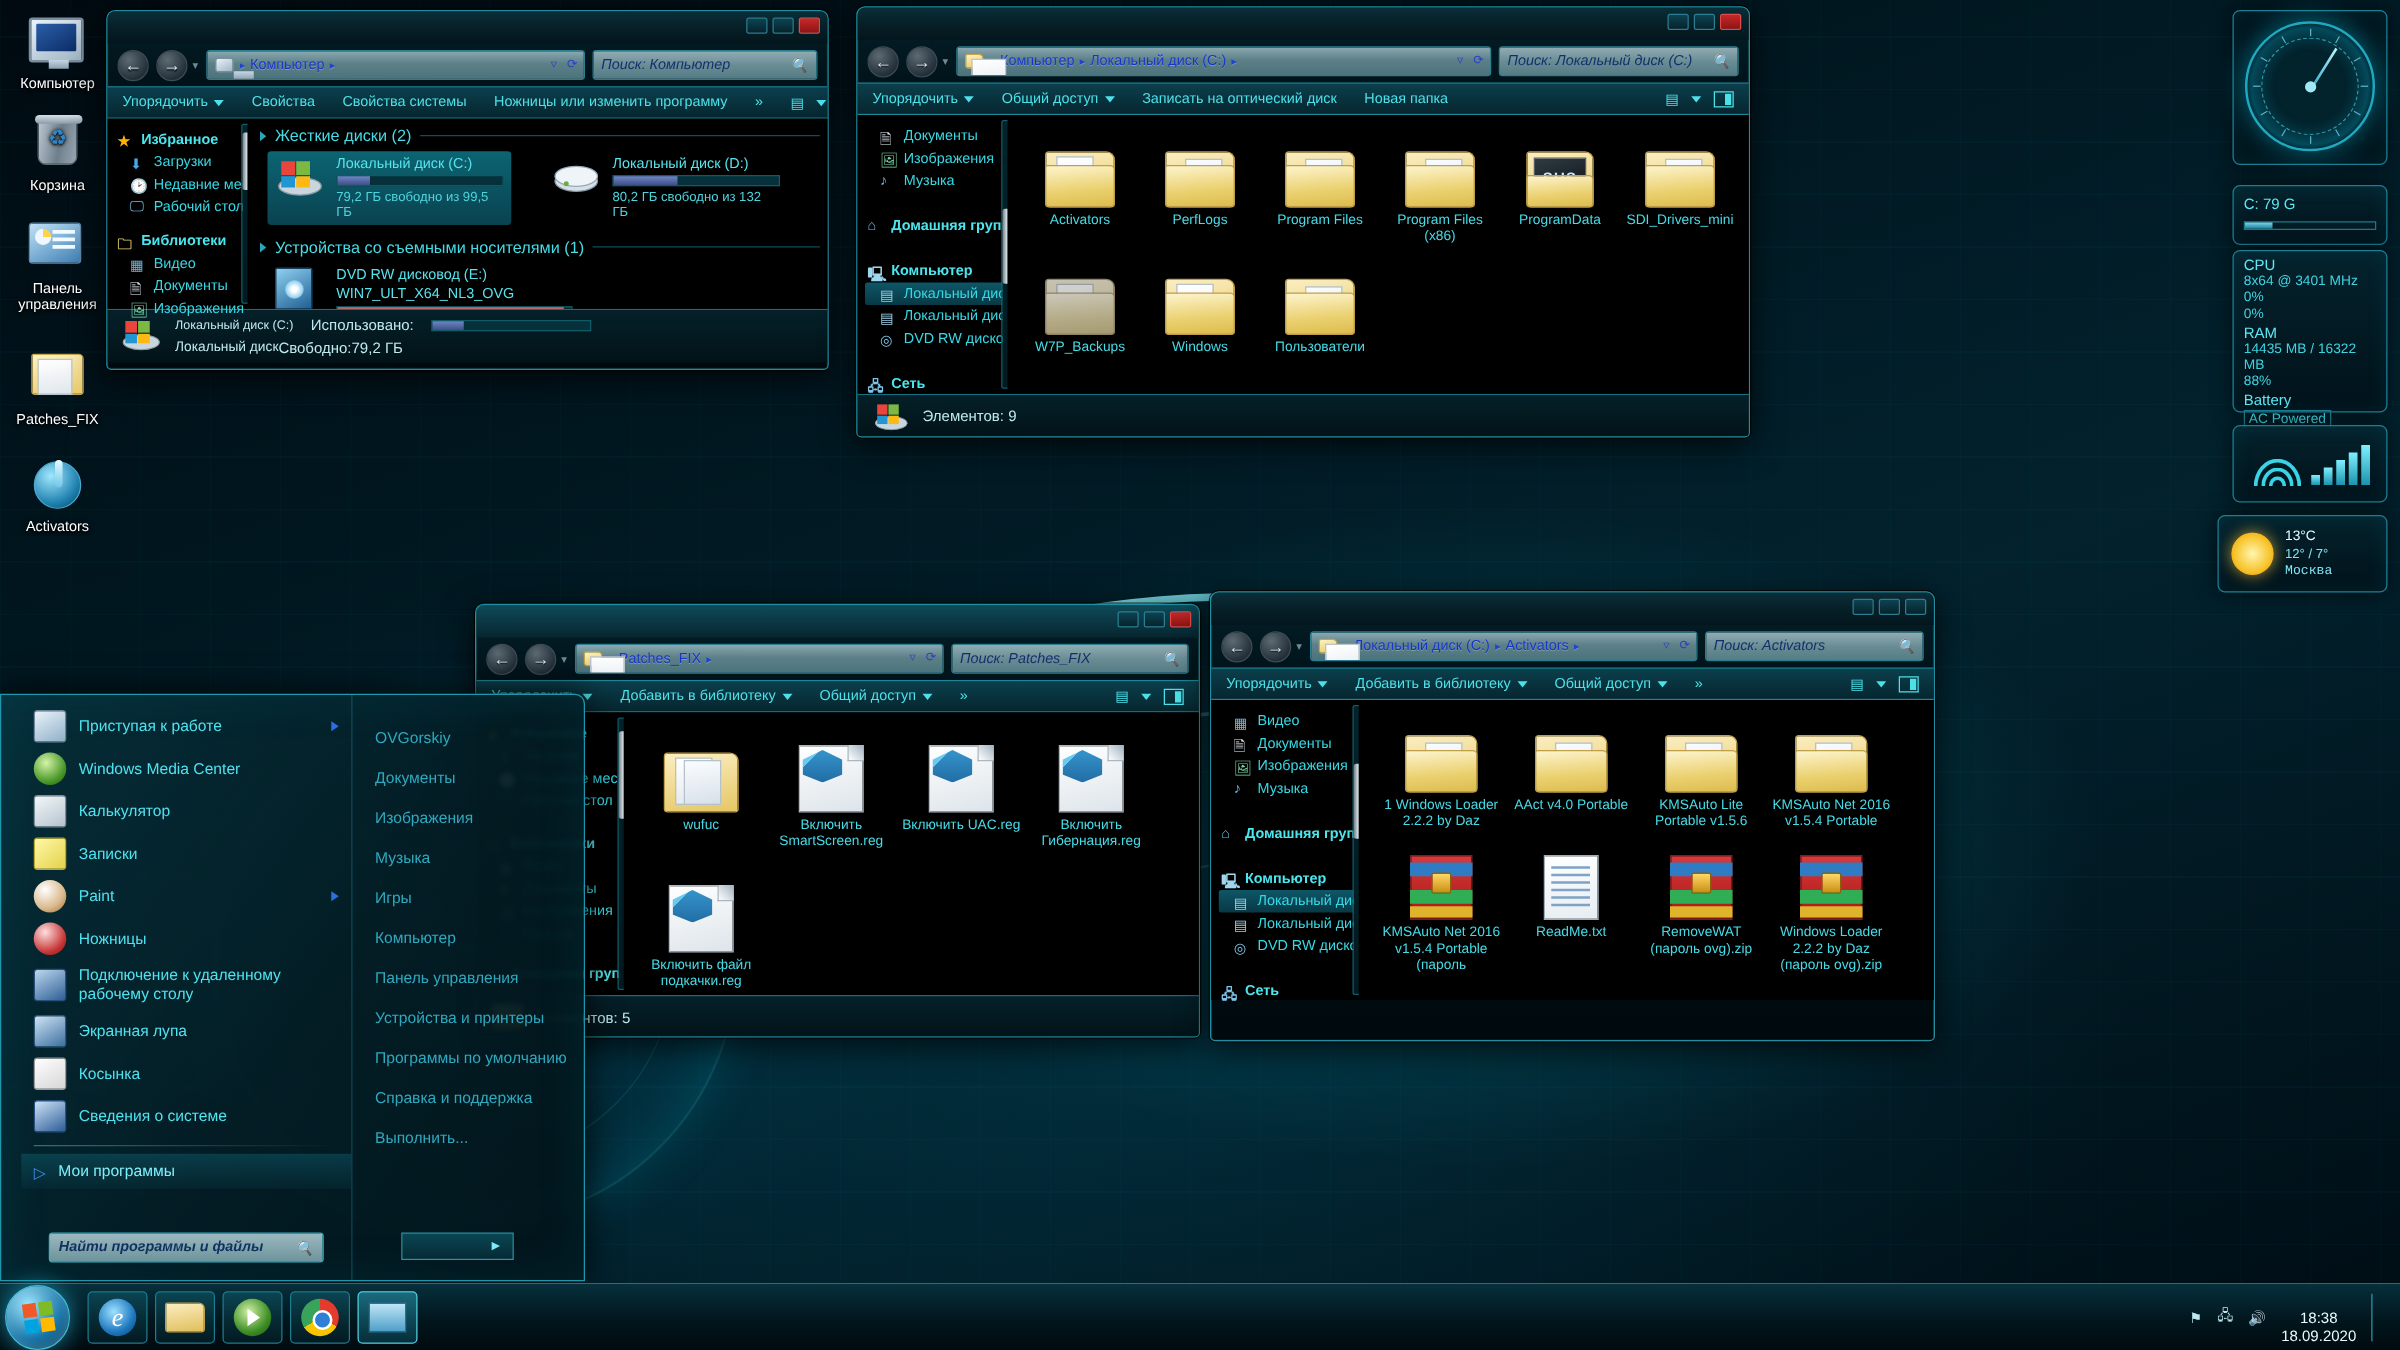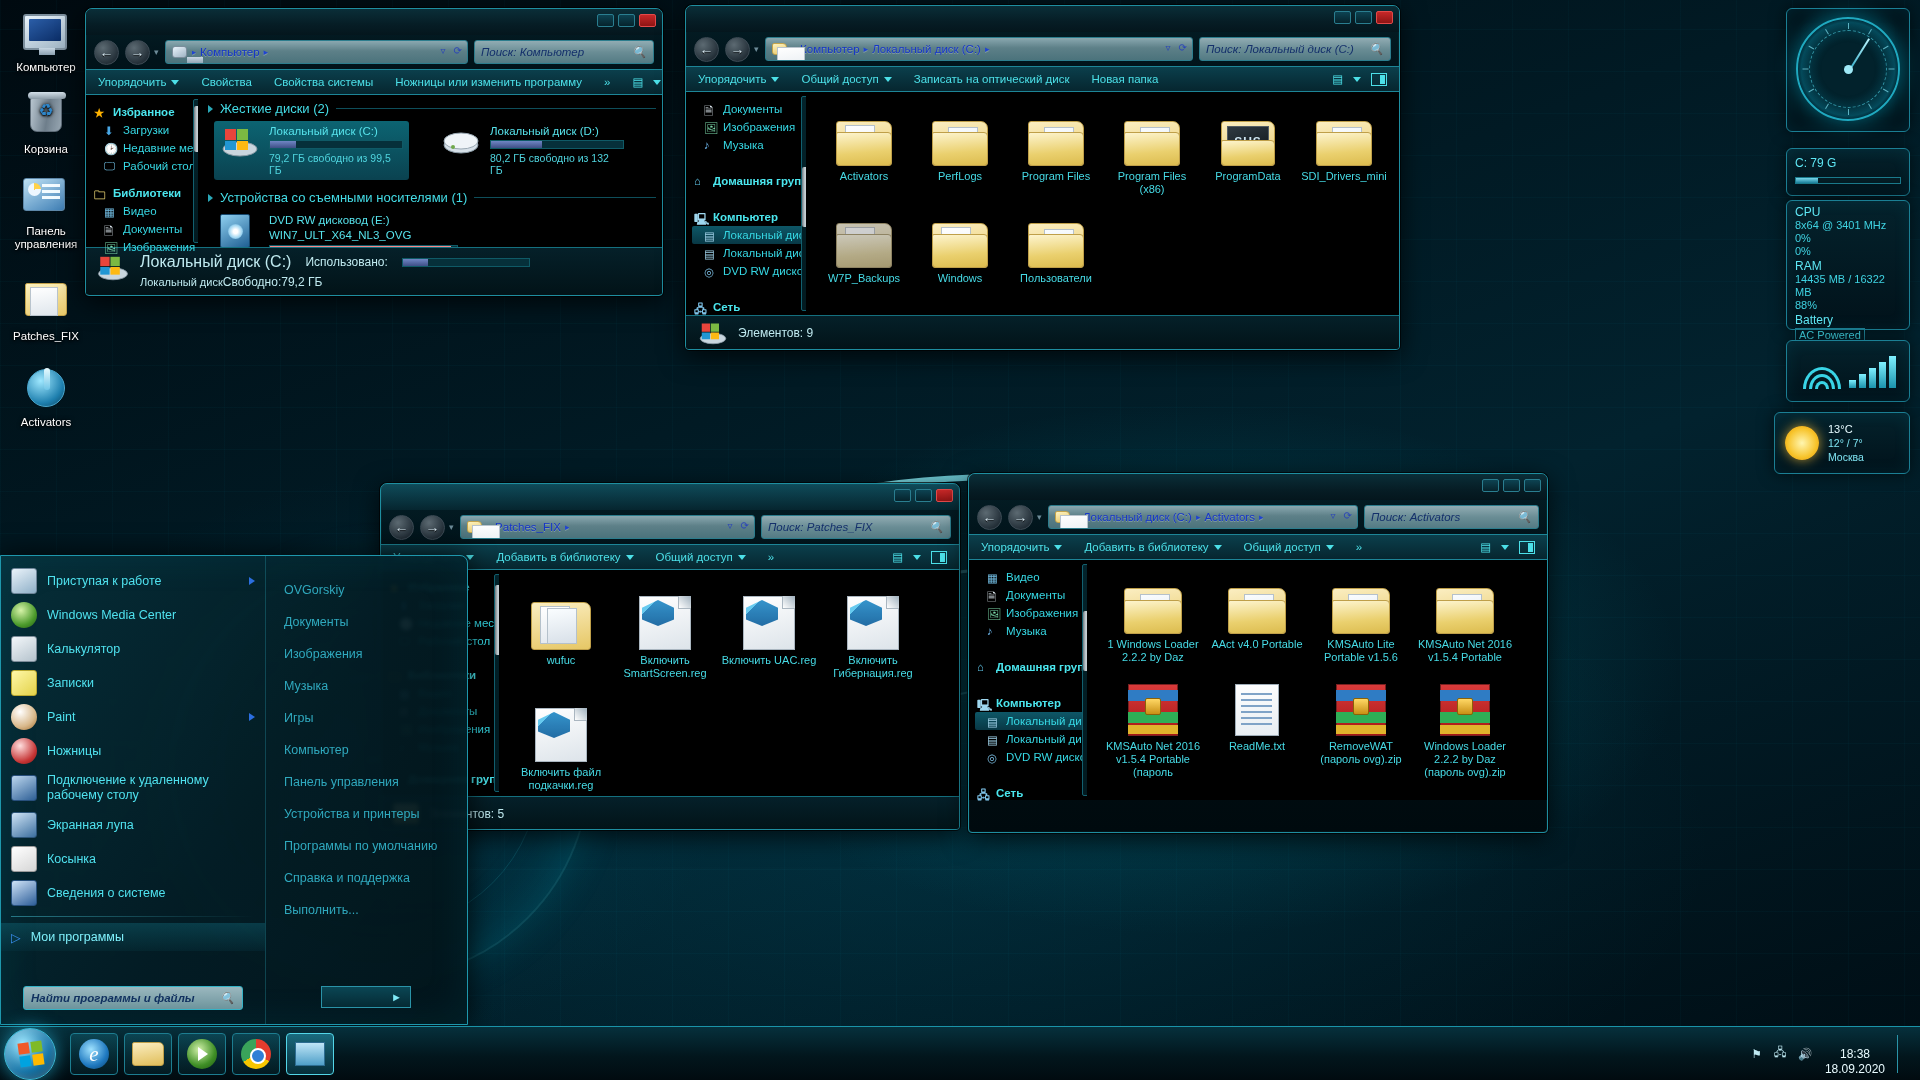--- a/index.html
+++ b/index.html
@@ -267,21 +267,21 @@
   .sig-bars i{ width:7px; background:linear-gradient(#7ff0ff,#1b93ad); display:block;}
   .weather-sun{ width:34px;height:34px;border-radius:50%;
     background:radial-gradient(circle,#fff6b0,#f7c32a 60%,#e08c0a);
     box-shadow:0 0 12px rgba(255,200,60,.7);}
   
   #startmenu{
     position:absolute; left:0; top:555px; width:468px; height:470px;
     border:1px solid #1e97ac; border-top-right-radius:8px;
     background:linear-gradient(125deg, rgba(6,48,58,.93), rgba(3,28,36,.95) 55%, rgba(2,20,26,.96));
     box-shadow:0 0 28px rgba(0,0,0,.8), inset 0 0 40px rgba(0,160,190,.10);
-    display:flex; backdrop-filter:blur(2px);
+    display:flex; backdrop-filter:blur(2px);padding-left:16px;
   }
   #startmenu .left{ width:264px; position:relative; padding:8px 0 0 0;}
   #startmenu .right{ flex:1; padding:18px 0 0 10px; border-left:1px solid rgba(46,180,200,.28);}
   .smi{ display:flex; align-items:center; gap:10px; height:34px; padding:0 10px; color:#4fe2ef;
     font-size:12.5px; position:relative;}
   .smi.two{ height:40px; }
   .smi .arrow{ position:absolute; right:10px; width:0;height:0;
     border-top:4px solid transparent;border-bottom:4px solid transparent;border-left:6px solid #2b6fe0;}
   .smi .picto{ width:26px;height:26px;flex:0 0 auto; border-radius:3px;}
   .sm-sep{ height:1px; margin:6px 10px; background:linear-gradient(90deg,rgba(80,220,240,.45),rgba(80,220,240,0));}
@@ -560,21 +560,21 @@
       <svg viewBox="0 0 40 32" width="34" height="28">
         <ellipse cx="20" cy="24" rx="17" ry="7" fill="#c9d6de" stroke="#8b9ba6"></ellipse>
         <rect x="5" y="4" width="11" height="11" fill="#e8453c"></rect>
         <rect x="17" y="4" width="11" height="11" fill="#7bb942"></rect>
         <rect x="5" y="16" width="11" height="9" fill="#2196d3"></rect>
         <rect x="17" y="16" width="11" height="9" fill="#fdb913"></rect>
       </svg>
     </div>
     <div style="flex:1">
       <div style="display:flex;gap:14px;align-items:center">
-        <span style="font-size:16px">Локальный диск (С:)</span>
+        <span style="font-size:10px">Локальный диск (С:)</span>
         <span class="dlab">Использовано:</span>
         <span class="bar blue" style="width:128px;display:block">
             <i style="width:20%"></i>
           </span>
       </div>
       <div style="display:flex;gap:0;align-items:center;margin-top:4px">
         <span style="font-size:11px">Локальный диск</span>
         <span class="dlab">Свободно:</span>
         <span>79,2 ГБ</span>
       </div>
@@ -1190,21 +1190,21 @@
       <i style="height:26px"></i>
       <i style="height:32px"></i>
   </div>
 </div>
 
 <div class="gadget" style="left:1774px; top:412px; width:136px; height:62px; display:flex; align-items:center; gap:9px; padding:0 10px;">
   <div class="weather-sun"></div>
   <div style="line-height:14px">
     <div style="color:#e7fbff;font-size:11px;">13°C</div>
     <div style="color:#7fe4f2;font-size:10.5px;">12° / 7°</div>
-    <div style="color:#7fe4f2;font-size:10.5px;">Москва</div>
+    <div style="color:#7fe4f2;font-size:10.5px;font-family:Liberation Mono, monospace;">Москва</div>
   </div>
 </div>
 
 <div id="startmenu">
   <div class="left">
     <div class="smi">
       <span class="picto" style="background:linear-gradient(150deg,#eaf3fa,#8fb0c8);border:1px solid #6e8599"></span>
       <span>Приступая к работе</span>
       <span class="arrow"></span>
     </div>

